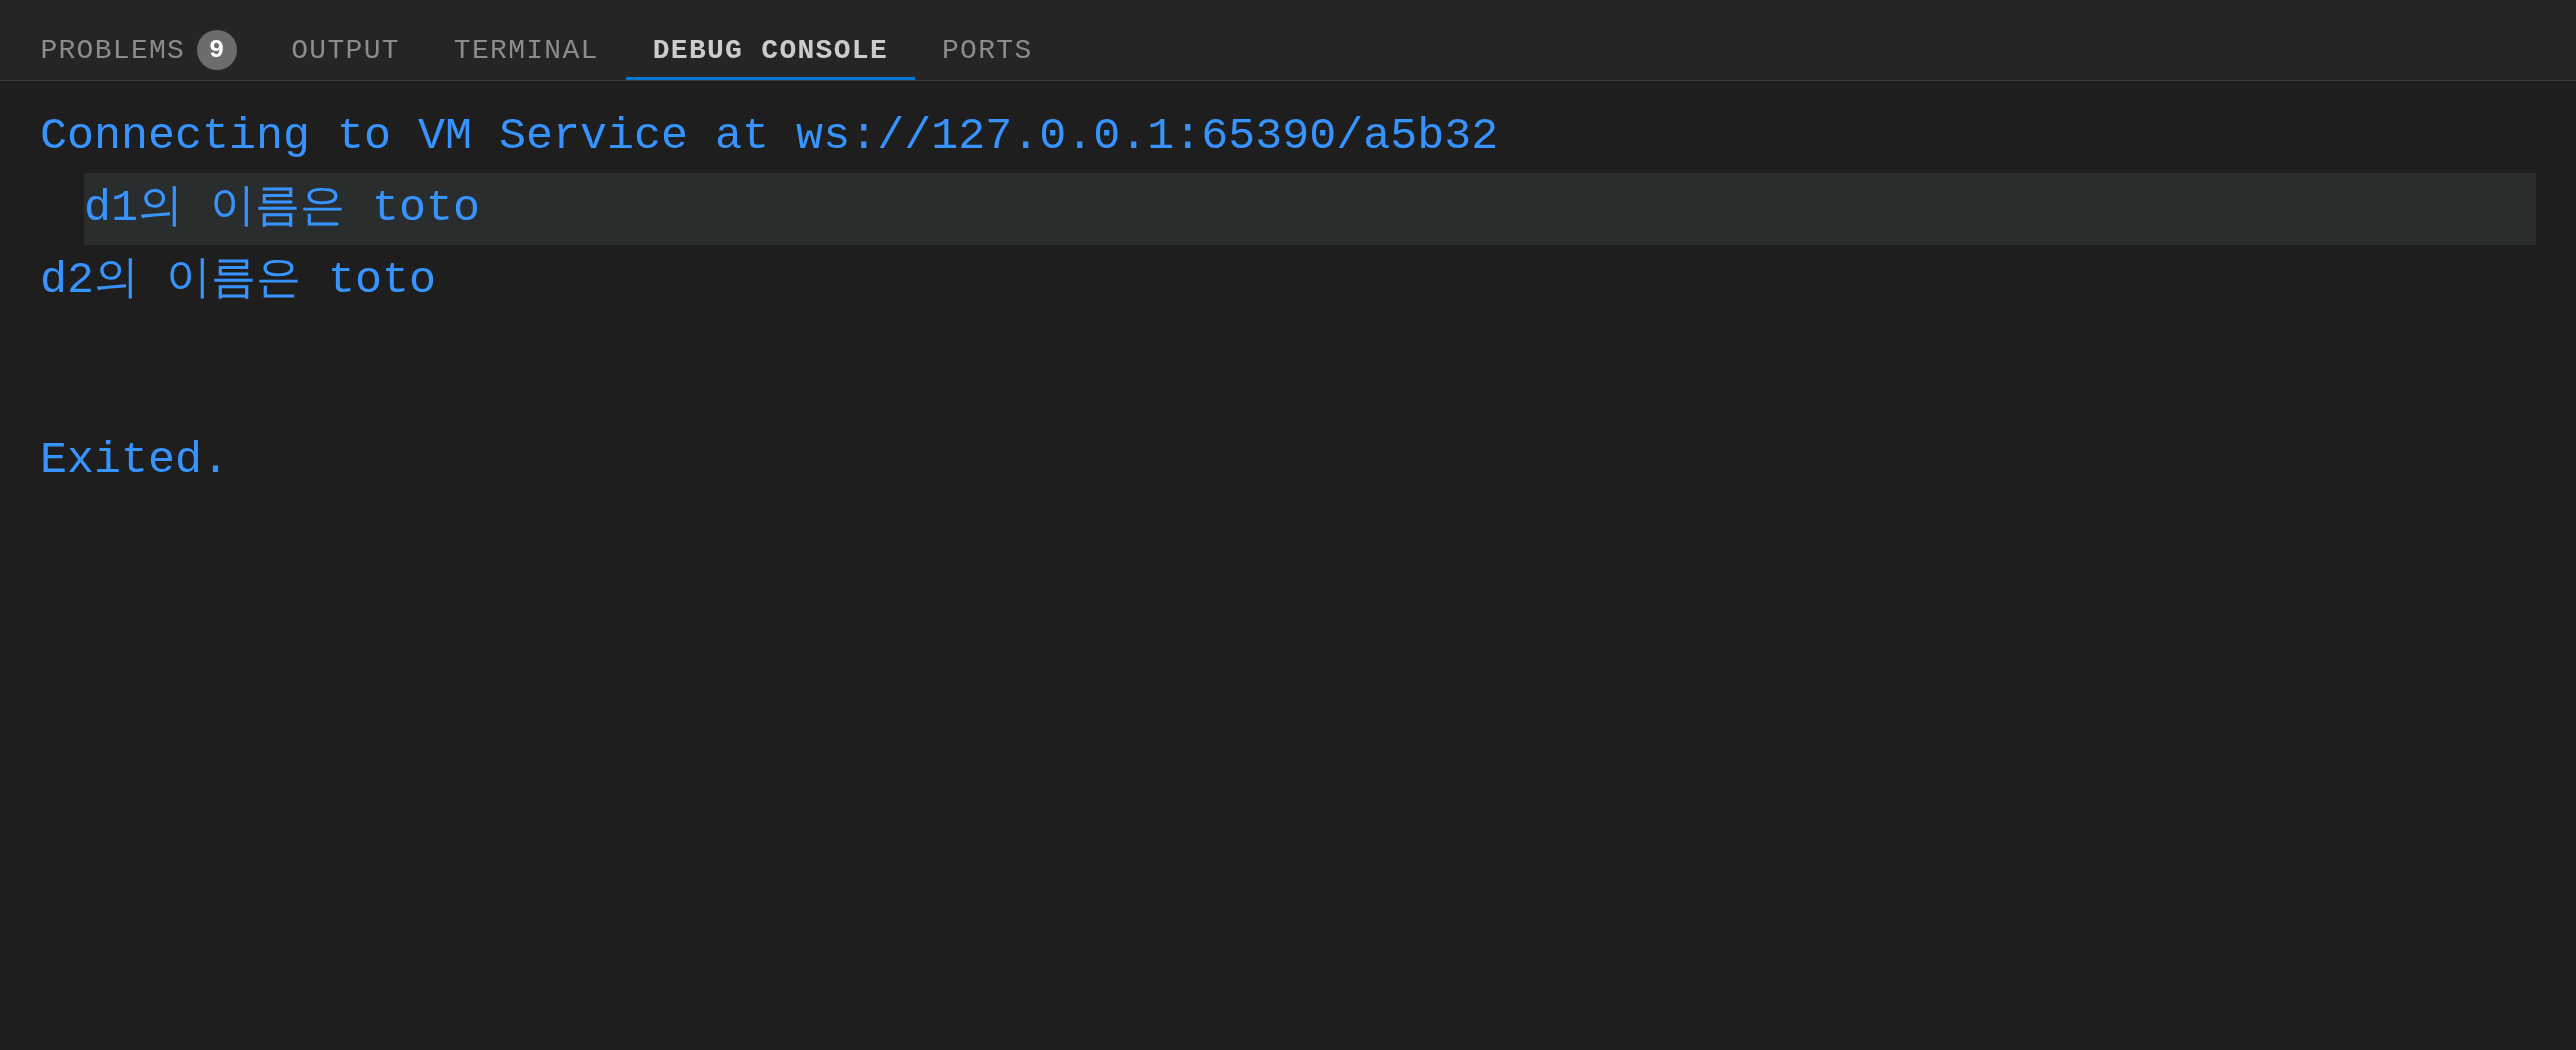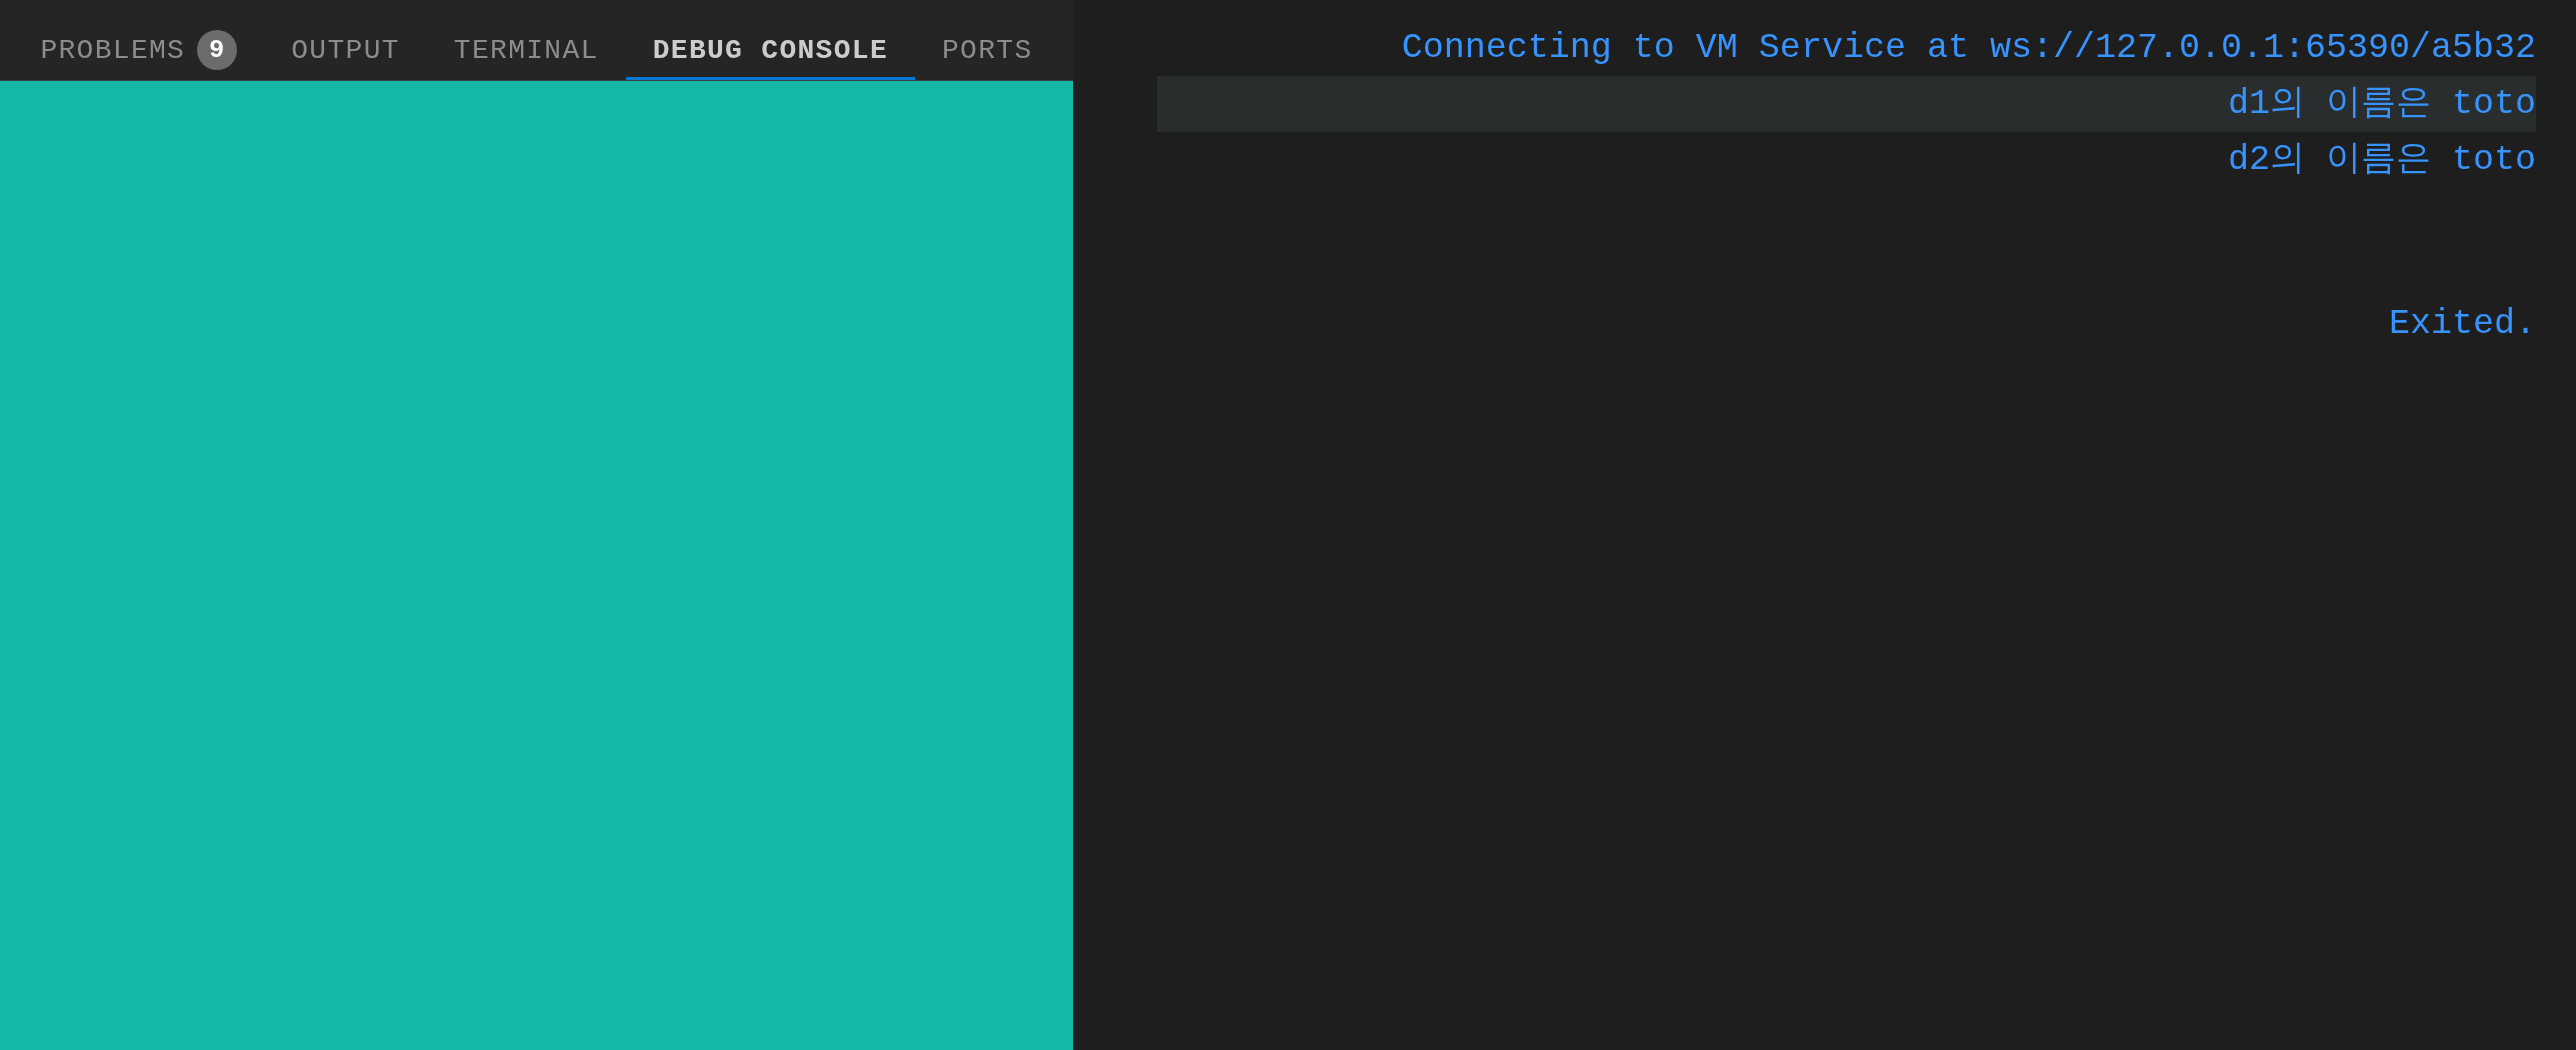--- a/index.html
+++ b/index.html
@@ -14,21 +14,21 @@
       width: 2576px;
       height: 1051px;
       overflow: hidden;
     }
 
     .panel-container {
       width: 100%;
       height: 100%;
       background-color: #14b8a6;
       display: flex;
-      flex-direction: row;
+      flex-direction: column;
     }
 
     .tab-bar {
       display: flex;
       align-items: flex-end;
       background-color: #252526;
       height: 81px;
       border-bottom: 0.7px solid #3c3c3c;
       padding: 0 13.4px;
       flex-shrink: 0;
@@ -80,26 +80,25 @@
     }
 
     .console-content {
       flex: 1;
       padding: 20px 40px;
       overflow-y: auto;
       background-color: #1e1e1e;
     }
 
     .console-line {
-      font-size: 35px;
+      font-size: 45px;
       line-height: 1.6;
       color: #3794ff;
       font-family: 'Consolas', 'Courier New', monospace;
       white-space: pre;
-      text-align: right;
     }
 
     .console-line.highlighted {
       background-color: #2a2d2e;
       margin-left: 44px;
     }
 
     .console-line.empty {
       height: 54px;
     }

